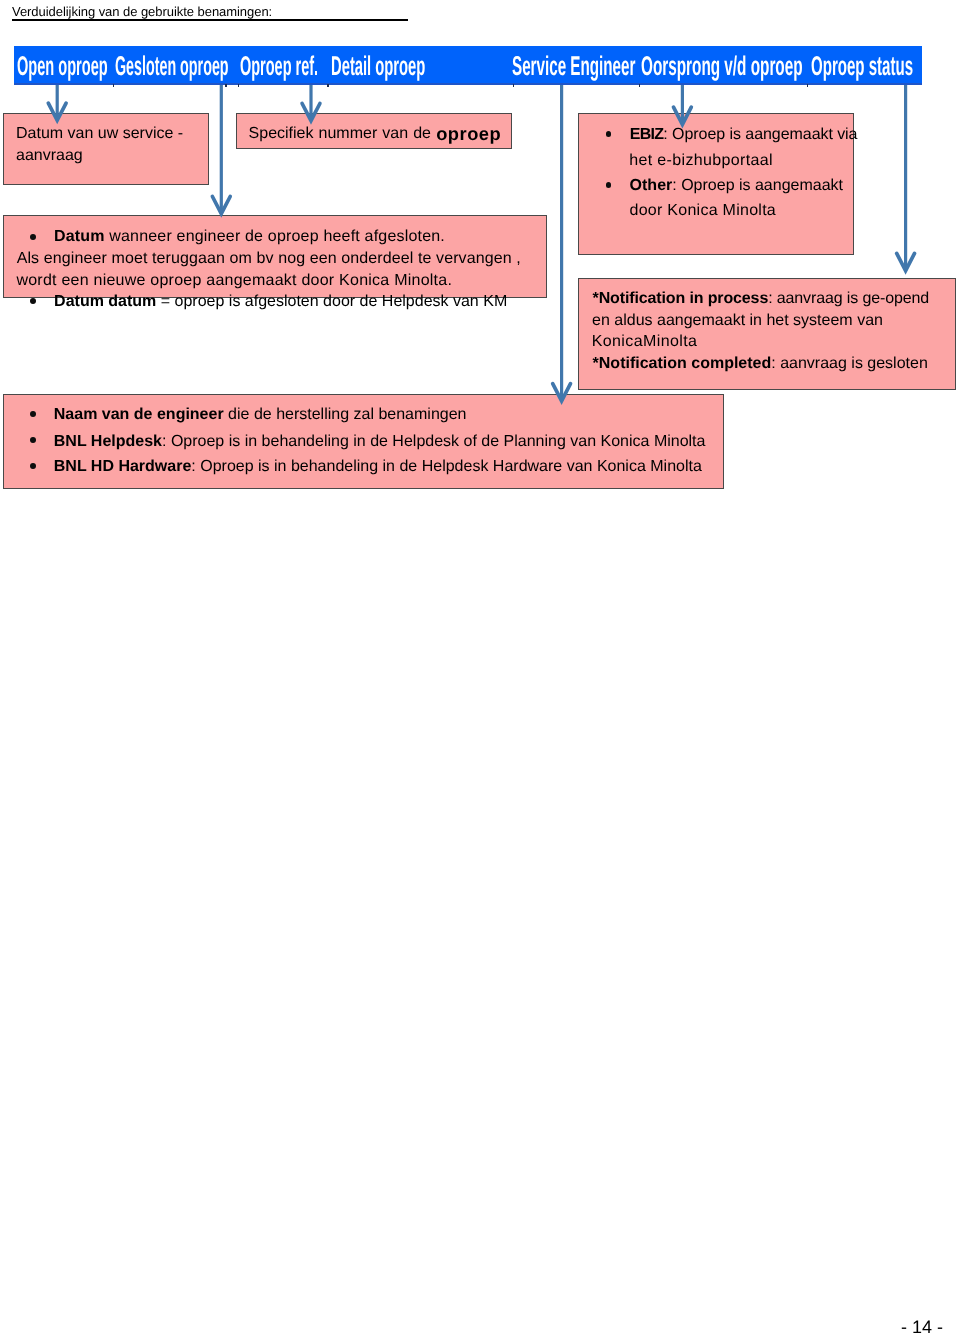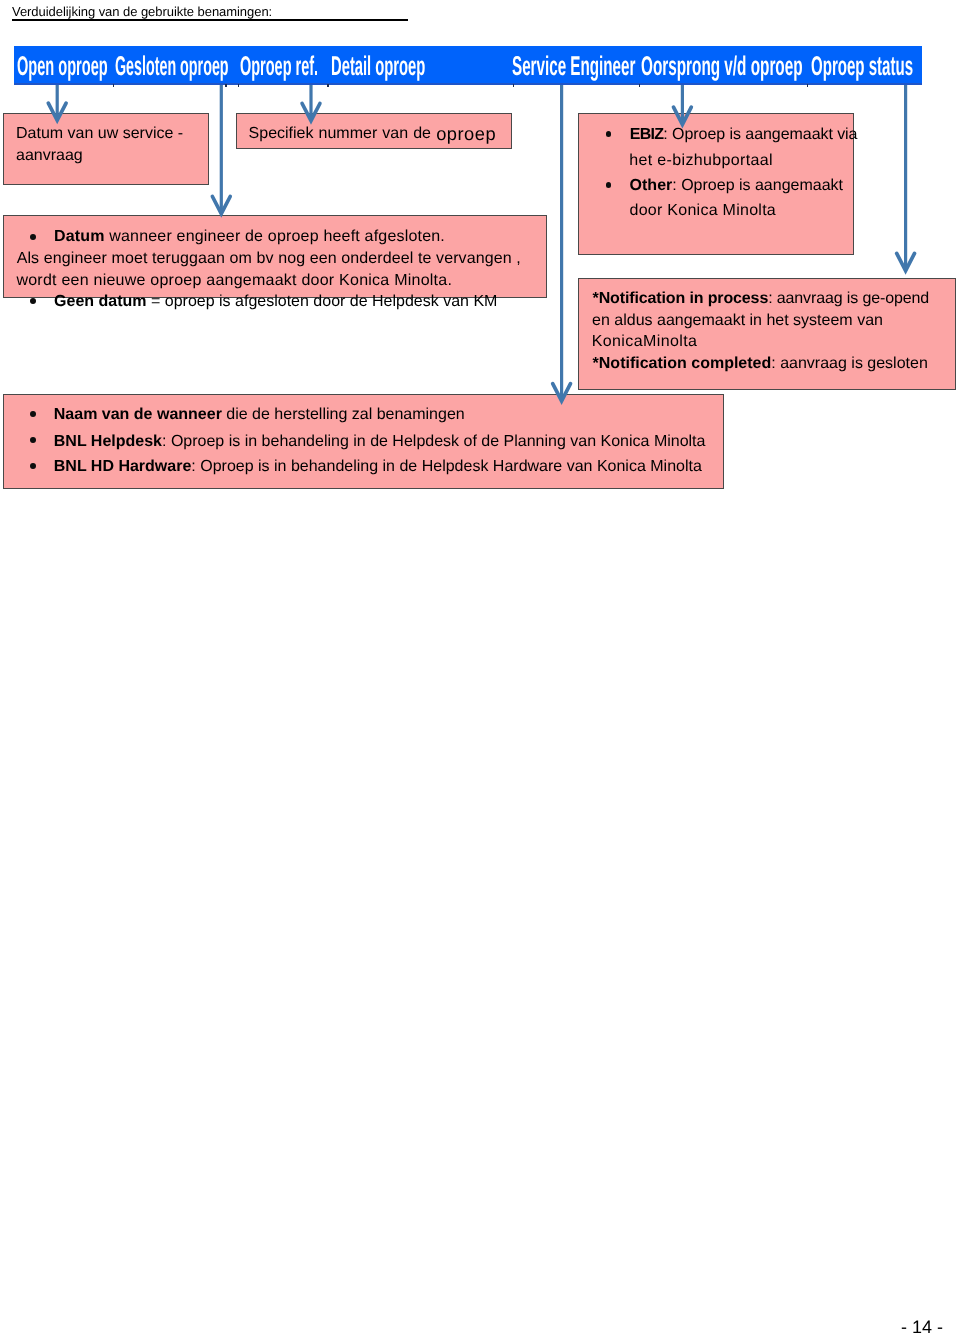--- a/index.html
+++ b/index.html
@@ -16,21 +16,21 @@
   .ribbon{position:absolute;left:14px;top:46px;width:908px;height:38px;
           background:#0063fb;overflow:hidden;z-index:8;}
   .ribbon .lbl{position:absolute;top:0;height:38px;line-height:39px;
                color:#fff;font-weight:bold;font-size:27.1px;
                transform:scaleX(0.553);transform-origin:left center;white-space:pre;}
 
   .ribbon-edge{position:absolute;left:14px;top:83.2px;width:908px;height:1.6px;background:#1f55c8;z-index:9;}
   .col-tick{position:absolute;width:1.6px;height:3.4px;background:#1d2d52;z-index:9;}
   .box{position:absolute;border:1.2px solid #494949;background:#fca5a5;box-sizing:border-box;}
   .ln{position:absolute;white-space:pre;font-size:16px;line-height:16px;}
-  .ln.big{font-size:18.3px;line-height:18.3px;}
+  .ln.big{font-size:18.3px;line-height:18.3px;font-weight:bold;}
   .bullet{position:absolute;width:5.9px;height:5.9px;border-radius:50%;background:#0d0d0d;}
   svg.arrows{position:absolute;left:0;top:0;width:960px;height:1334px;z-index:5;pointer-events:none;}
   #footer{position:absolute;left:901px;top:1318px;font-size:18px;line-height:18px;white-space:pre;}
 </style>
 </head>
 <body>
 
 <div class="page">
 
   <div id="title">Verduidelijking van de gebruikte benamingen:</div>
@@ -92,33 +92,33 @@
     <div class="ln" style="left:50.5px;top:63.8px"><b>Other</b><span>: Oproep is aangemaakt</span></div>
     <div class="ln" style="left:50.4px;top:89.2px;letter-spacing:0.27px">door Konica Minolta</div>
   </div>
 
   <div class="box" style="left:3px;top:215.2px;width:544px;height:83px">
     <div class="bullet" style="left:25.95px;top:17.45px"></div>
     <div class="ln" style="left:49.9px;top:13.1px;letter-spacing:0.19px"><b>Datum</b><span> wanneer engineer de oproep heeft afgesloten.</span></div>
     <div class="ln" style="left:12.7px;top:34.6px;letter-spacing:0.105px">Als engineer moet teruggaan om bv nog een onderdeel te vervangen ,</div>
     <div class="ln" style="left:12.4px;top:56.6px;letter-spacing:0.24px">wordt een nieuwe oproep aangemaakt door Konica Minolta.</div>
     <div class="bullet" style="left:25.95px;top:81.85px"></div>
-    <div class="ln" style="left:50.1px;top:78.2px"><b>Geen datum</b><span> = oproep is afgesloten door de Helpdesk van KM</span></div>
+    <div class="ln" style="left:50.1px;top:78.2px"><b>Datum datum</b><span> = oproep is afgesloten door de Helpdesk van KM</span></div>
   </div>
 
   <div class="box" style="left:578.4px;top:278px;width:377.6px;height:112px">
     <div class="ln" style="left:13.2px;top:11.8px;letter-spacing:-0.13px"><b>*Notification in process</b><span>: aanvraag is ge-opend</span></div>
     <div class="ln" style="left:12.7px;top:33.5px">en aldus aangemaakt in het systeem van</div>
     <div class="ln" style="left:12.3px;top:55.2px;letter-spacing:0.4px">KonicaMinolta</div>
     <div class="ln" style="left:13.2px;top:76.7px"><b>*Notification completed</b><span>: aanvraag is gesloten</span></div>
   </div>
 
   <div class="box" style="left:3px;top:394px;width:721px;height:94.6px">
     <div class="bullet" style="left:25.85px;top:16.35px"></div>
-    <div class="ln" style="left:49.8px;top:12.3px"><b>Naam van de wanneer</b><span> die de herstelling zal benamingen</span></div>
+    <div class="ln" style="left:49.8px;top:12.3px"><b>Naam van de engineer</b><span> die de herstelling zal benamingen</span></div>
     <div class="bullet" style="left:25.85px;top:42.45px"></div>
     <div class="ln" style="left:49.8px;top:38.8px"><b>BNL Helpdesk</b><span>: Oproep is in behandeling in de Helpdesk of de Planning van Konica Minolta</span></div>
     <div class="bullet" style="left:25.85px;top:67.85px"></div>
     <div class="ln" style="left:49.8px;top:64.4px"><b>BNL HD Hardware</b><span>: Oproep is in behandeling in de Helpdesk Hardware van Konica Minolta</span></div>
   </div>
 
   <div id="footer">- 14 -</div>
 
 </div>
 

